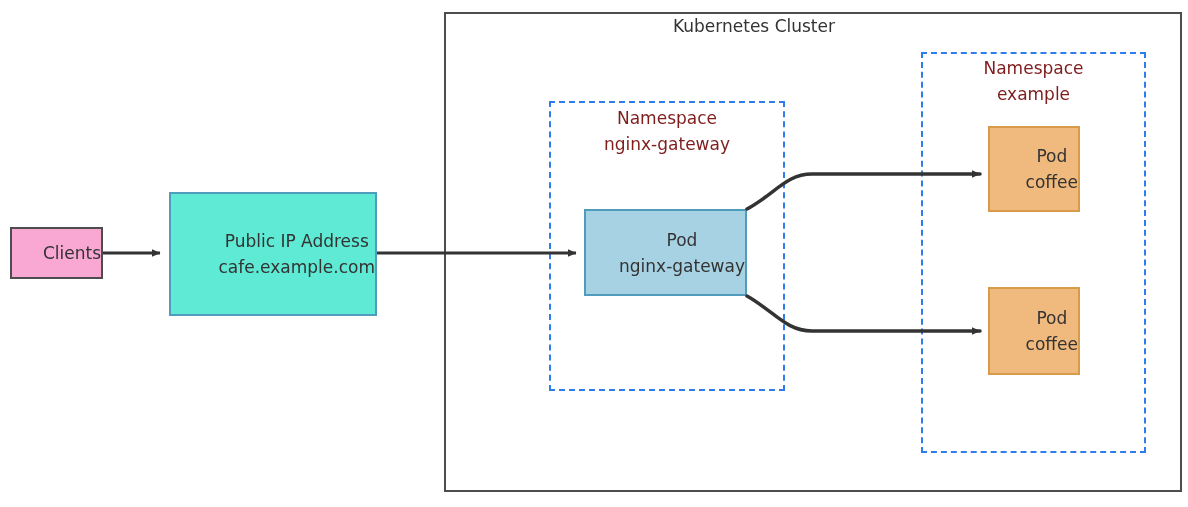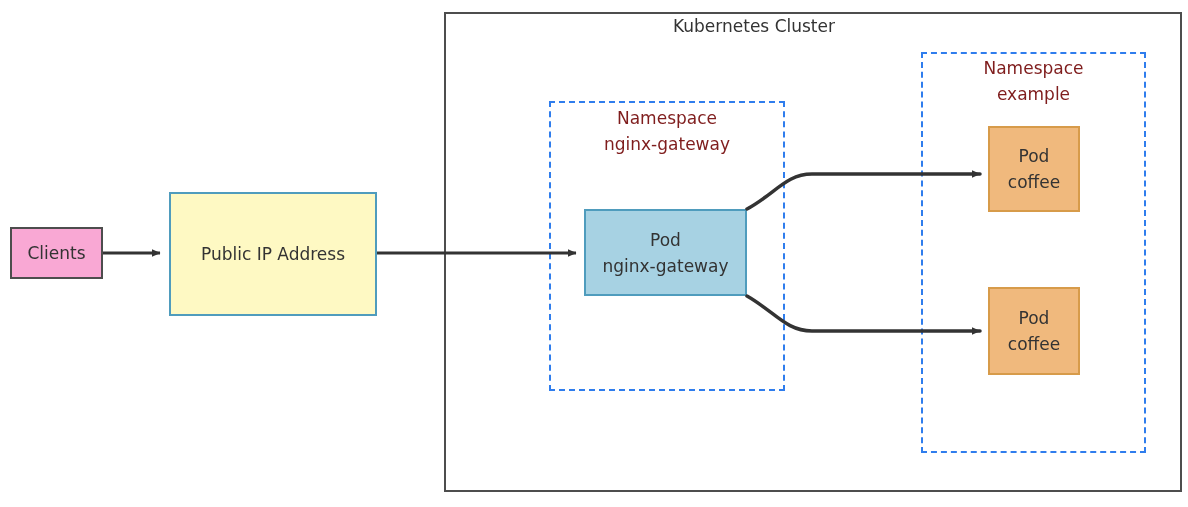--- a/index.html
+++ b/index.html
@@ -61,36 +61,36 @@
   }
   .ns-default-label {
     left: 921px; top: 55px;
     width: 225px;
   }
 
   
   .node {
     display: flex;
     align-items: center;
-    justify-content: center;
+    justify-content: flex-end;
     text-align: center;
     font-size: 17px;
     line-height: 26px;
     color: #333333;
   }
   .node-clients {
     left: 10px; top: 227px;
     width: 93px; height: 52px;
     background: #f9a8d4;
     border: 2px solid #4d4d4d;
   }
   .node-publicip {
     left: 169px; top: 192px;
     width: 208px; height: 124px;
-    background: #fef9c3;
+    background: #5eead4;
     border: 2px solid #4f9cbd;
   }
   .node-pod-gateway {
     left: 584px; top: 209px;
     width: 163px; height: 87px;
     background: #a7d2e3;
     border: 2px solid #4f9cbd;
   }
   .node-pod-coffee-1 {
     left: 988px; top: 126px;
@@ -132,20 +132,21 @@
     <div>example</div>
   </div>
 
   <div class="abs node node-clients">
     <span>Clients</span>
   </div>
 
   <div class="abs node node-publicip">
     <div>
       <div>Public IP Address</div>
+      <div>cafe.example.com</div>
     </div>
   </div>
 
   <div class="abs node node-pod-gateway">
     <div>
       <div>Pod</div>
       <div>nginx-gateway</div>
     </div>
   </div>
 

